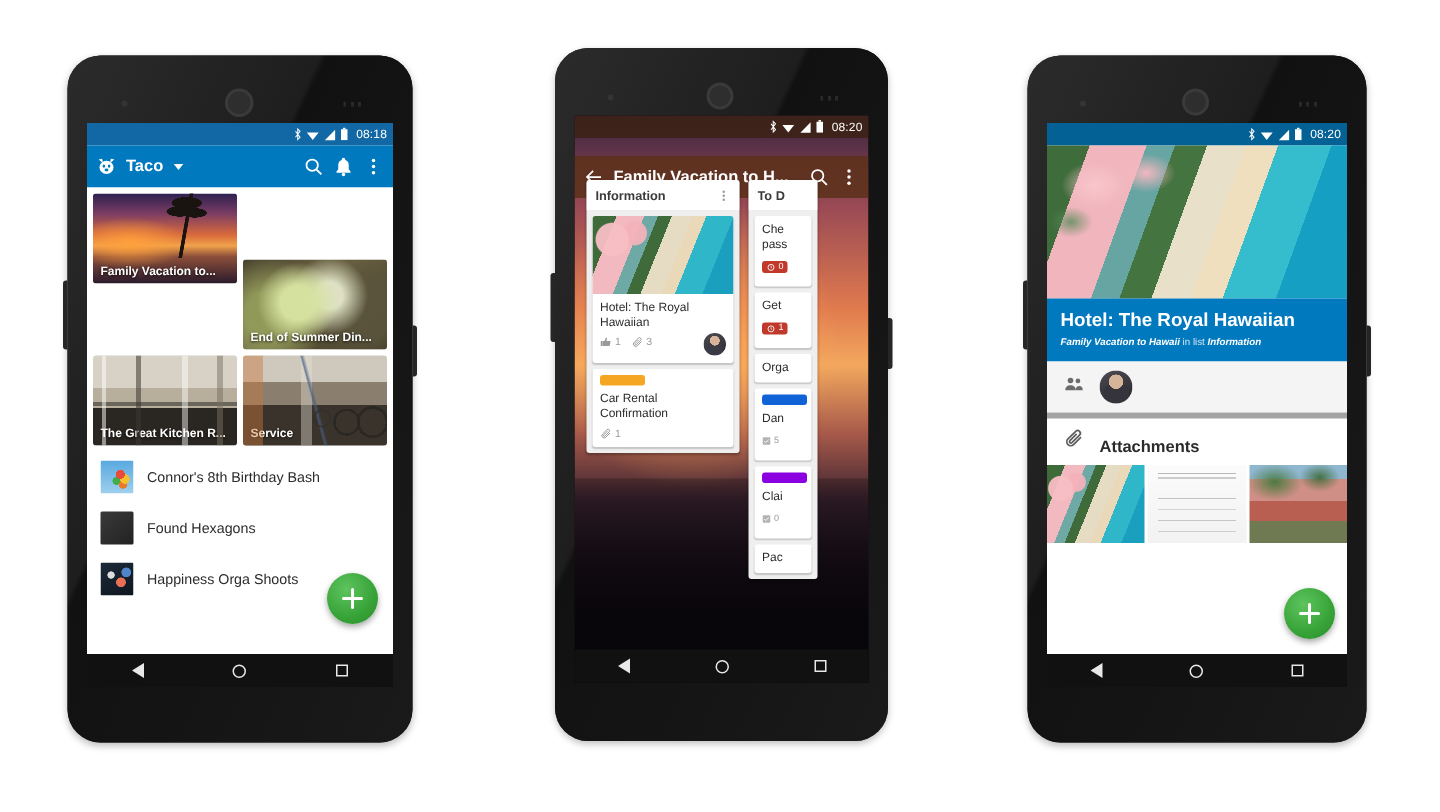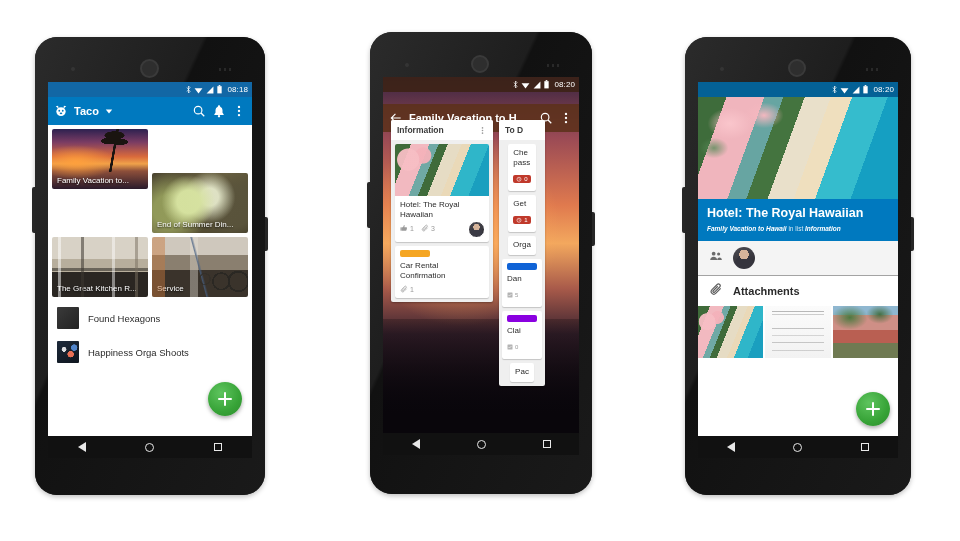--- a/index.html
+++ b/index.html
@@ -79,21 +79,21 @@
   .section-head {
     background: #f3f3f3; border-bottom: 1px solid #e2e2e2;
     padding: 6px 9px; font-size: 8.5px; color: #6b6b6b;
   }
   .board-grid {
     display: grid; grid-template-columns: 1fr 1fr;
     gap: 4px; padding: 4px; background: #fff;
   }
   .board-tile {
     position: relative; height: 60px; border-radius: 2px;
-    overflow: hidden; background: #777;
+    overflow: hidden; background: #777; font-weight: bold;
   }
   .board-tile .label {
     position: absolute; left: 0; right: 0; bottom: 0;
     padding: 3px 5px 4px; font-size: 8px; color: #fff;
     text-shadow: 0 1px 2px rgba(0,0,0,.85);
     white-space: nowrap; overflow: hidden;
   }
   
   .th-sunset {
     background:
@@ -194,21 +194,21 @@
     align-self: flex-start; max-height: 100%;
     box-shadow: 0 1px 2px rgba(0,0,0,.3);
     overflow: hidden;
   }
   .list-col.partial { width: 46px; }
   .list-head {
     display: flex; align-items: center; background: #fff;
     padding: 5px 6px; font-size: 8.5px; font-weight: bold; color: #3c3c3c;
   }
   .list-head .lh-title { flex: 1; white-space: nowrap; overflow: hidden; }
-  .cards { padding: 4px; display: flex; flex-direction: column; gap: 4px; align-items: center; }
+  .cards { padding: 4px; display: flex; flex-direction: column; gap: 4px; }
   .card {
     background: #fff; border-radius: 2px; padding: 4px 5px 5px;
     box-shadow: 0 1px 1px rgba(0,0,0,.18);
     position: relative;
   }
   .card-cover {
     margin: -4px -5px 4px; height: 52px; overflow: hidden;
     border-radius: 2px 2px 0 0;
   }
   .hotel-img {
@@ -269,21 +269,21 @@
   
   .card-hero { height: 102px; width: 100%; }
   .card-banner { background: #0079bf; padding: 7px 9px 9px; color: #fff; }
   .card-banner .h { font-size: 12.5px; font-weight: bold; line-height: 1.2; }
   .card-banner .sub { font-size: 6.5px; margin-top: 4px; color: rgba(255,255,255,.82); }
   .card-banner .sub i { font-style: italic; font-weight: bold; color: #fff; }
   .detail-row {
     display: flex; align-items: center; gap: 10px;
     padding: 6px 10px; background: #f4f4f4;
   }
-  .detail-row.white { background: #fff; border-top: 1px solid #a3a3a3; }
+  .detail-row.white { background: #fff; border-top: 4px solid #a3a3a3; align-items: flex-end; }
   .detail-ico { width: 15px; flex: 0 0 auto; color: #6b6b6b; text-align: center; }
   .detail-text { font-size: 9px; color: #3a3a3a; }
   .detail-text.big { font-size: 11px; font-weight: bold; color: #2b2b2b; }
   .member-av {
     width: 22px; height: 22px; border-radius: 50%;
     background: radial-gradient(circle at 50% 34%, #d6b49a 0 26%, transparent 27%),
                 radial-gradient(circle at 50% 76%, #35343d 0 44%, transparent 45%),
                 linear-gradient(160deg,#4c4b52,#26252c);
   }
   .attach-strip { display: flex; gap: 2px; padding: 0; }
@@ -313,21 +313,21 @@
   }
   .nav-back { width: 0; height: 0; border-top: 5px solid transparent; border-bottom: 5px solid transparent; border-right: 8px solid #e8e8e8; }
   .nav-home { width: 9px; height: 9px; border: 1.4px solid #e8e8e8; border-radius: 50%; }
   .nav-rec { width: 8px; height: 8px; border: 1.4px solid #e8e8e8; }
 </style>
 </head>
 <body>
 
 <div class="stage">
 
-  <div class="phone" style="left:35px; top:37px; width:230px; height:458px;">
+  <div class="phone" style="left:45px; top:37px; width:230px; height:458px;">
     <div class="phone-inner-shade"></div>
     <div class="btn-side-l" style="top:150px;"></div>
     <div class="btn-side" style="top:180px;"></div>
     <div class="earpiece" style="left:105px; top:22px; width:19px; height:19px; border:2px solid #3a3a3a;"></div>
     <div class="cam-dot" style="left:36px; top:30px;"></div>
     <div class="sensor-dots" style="right:32px; top:31px;"></div>
 
     <div class="screen" style="left:13px; top:45px; width:204px; height:376px;">
 
       <div class="statusbar" style="background:#1267a5;">
@@ -384,20 +384,24 @@
         </div>
         <div class="board-tile th-kitchen">
           <div class="label">The Great Kitchen R...</div>
         </div>
         <div class="board-tile th-service">
           <div class="label">Service</div>
         </div>
       </div>
 
       <div class="org-list">
+        <div class="org-item">
+          <div class="org-thumb t-balloons"></div>
+          <span>Connor's 8th Birthday Bash</span>
+        </div>
         <div class="org-item">
           <div class="org-thumb t-dark"></div>
           <span>Found Hexagons</span>
         </div>
         <div class="org-item">
           <div class="org-thumb t-film"></div>
           <span>Happiness Orga Shoots</span>
         </div>
       </div>
 

